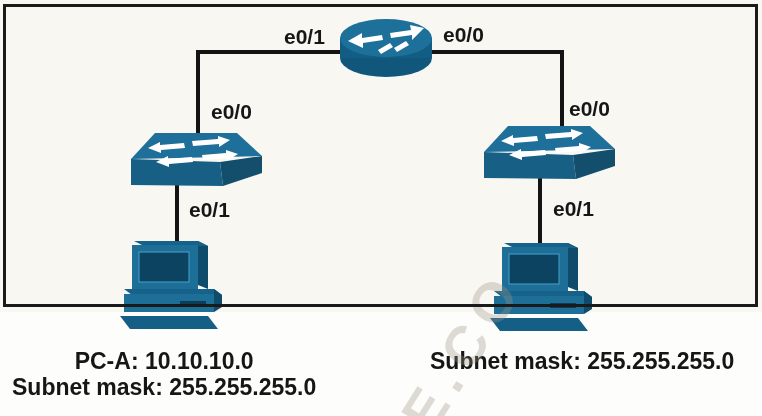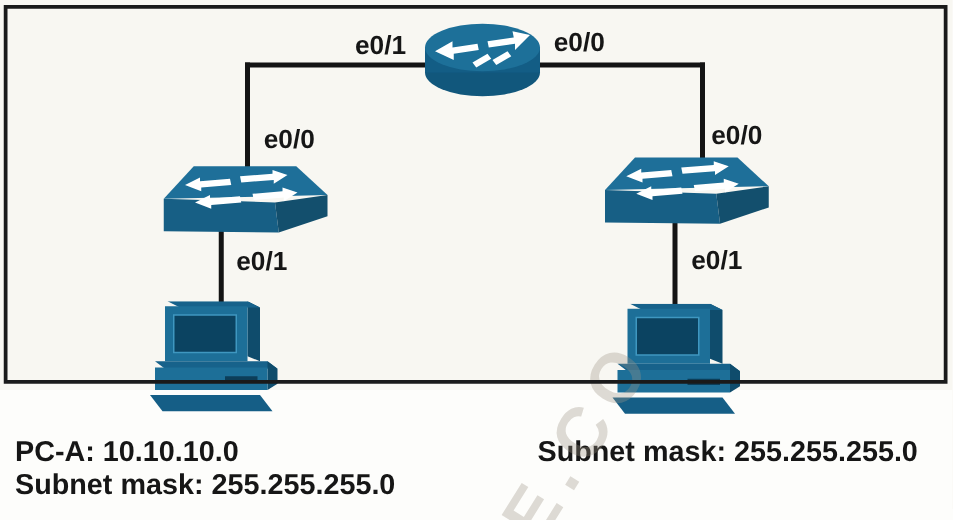--- a/index.html
+++ b/index.html
@@ -14,21 +14,21 @@
     border:3px solid #1a1a1a;pointer-events:none;z-index:5;
   }
   .link{position:absolute;background:#141414;z-index:1;}
   .device{position:absolute;z-index:2;}
   .portlabel{
     position:absolute;z-index:3;color:#161616;
     font-size:21px;font-weight:bold;white-space:nowrap;
   }
   .captionblock{
     position:absolute;z-index:3;color:#161616;
-    font-size:23px;font-weight:bold;line-height:26px;white-space:nowrap;
+    font-size:23px;font-weight:bold;line-height:26px;white-space:nowrap;text-align:center;
   }
   .watermark{
     position:absolute;left:388px;top:408px;z-index:4;
     font-size:56px;font-weight:bold;letter-spacing:10px;
     color:rgba(158,150,135,0.33);
     transform:rotate(-58deg);transform-origin:0 0;
     pointer-events:none;white-space:nowrap;
   }
 </style>
 </head>

